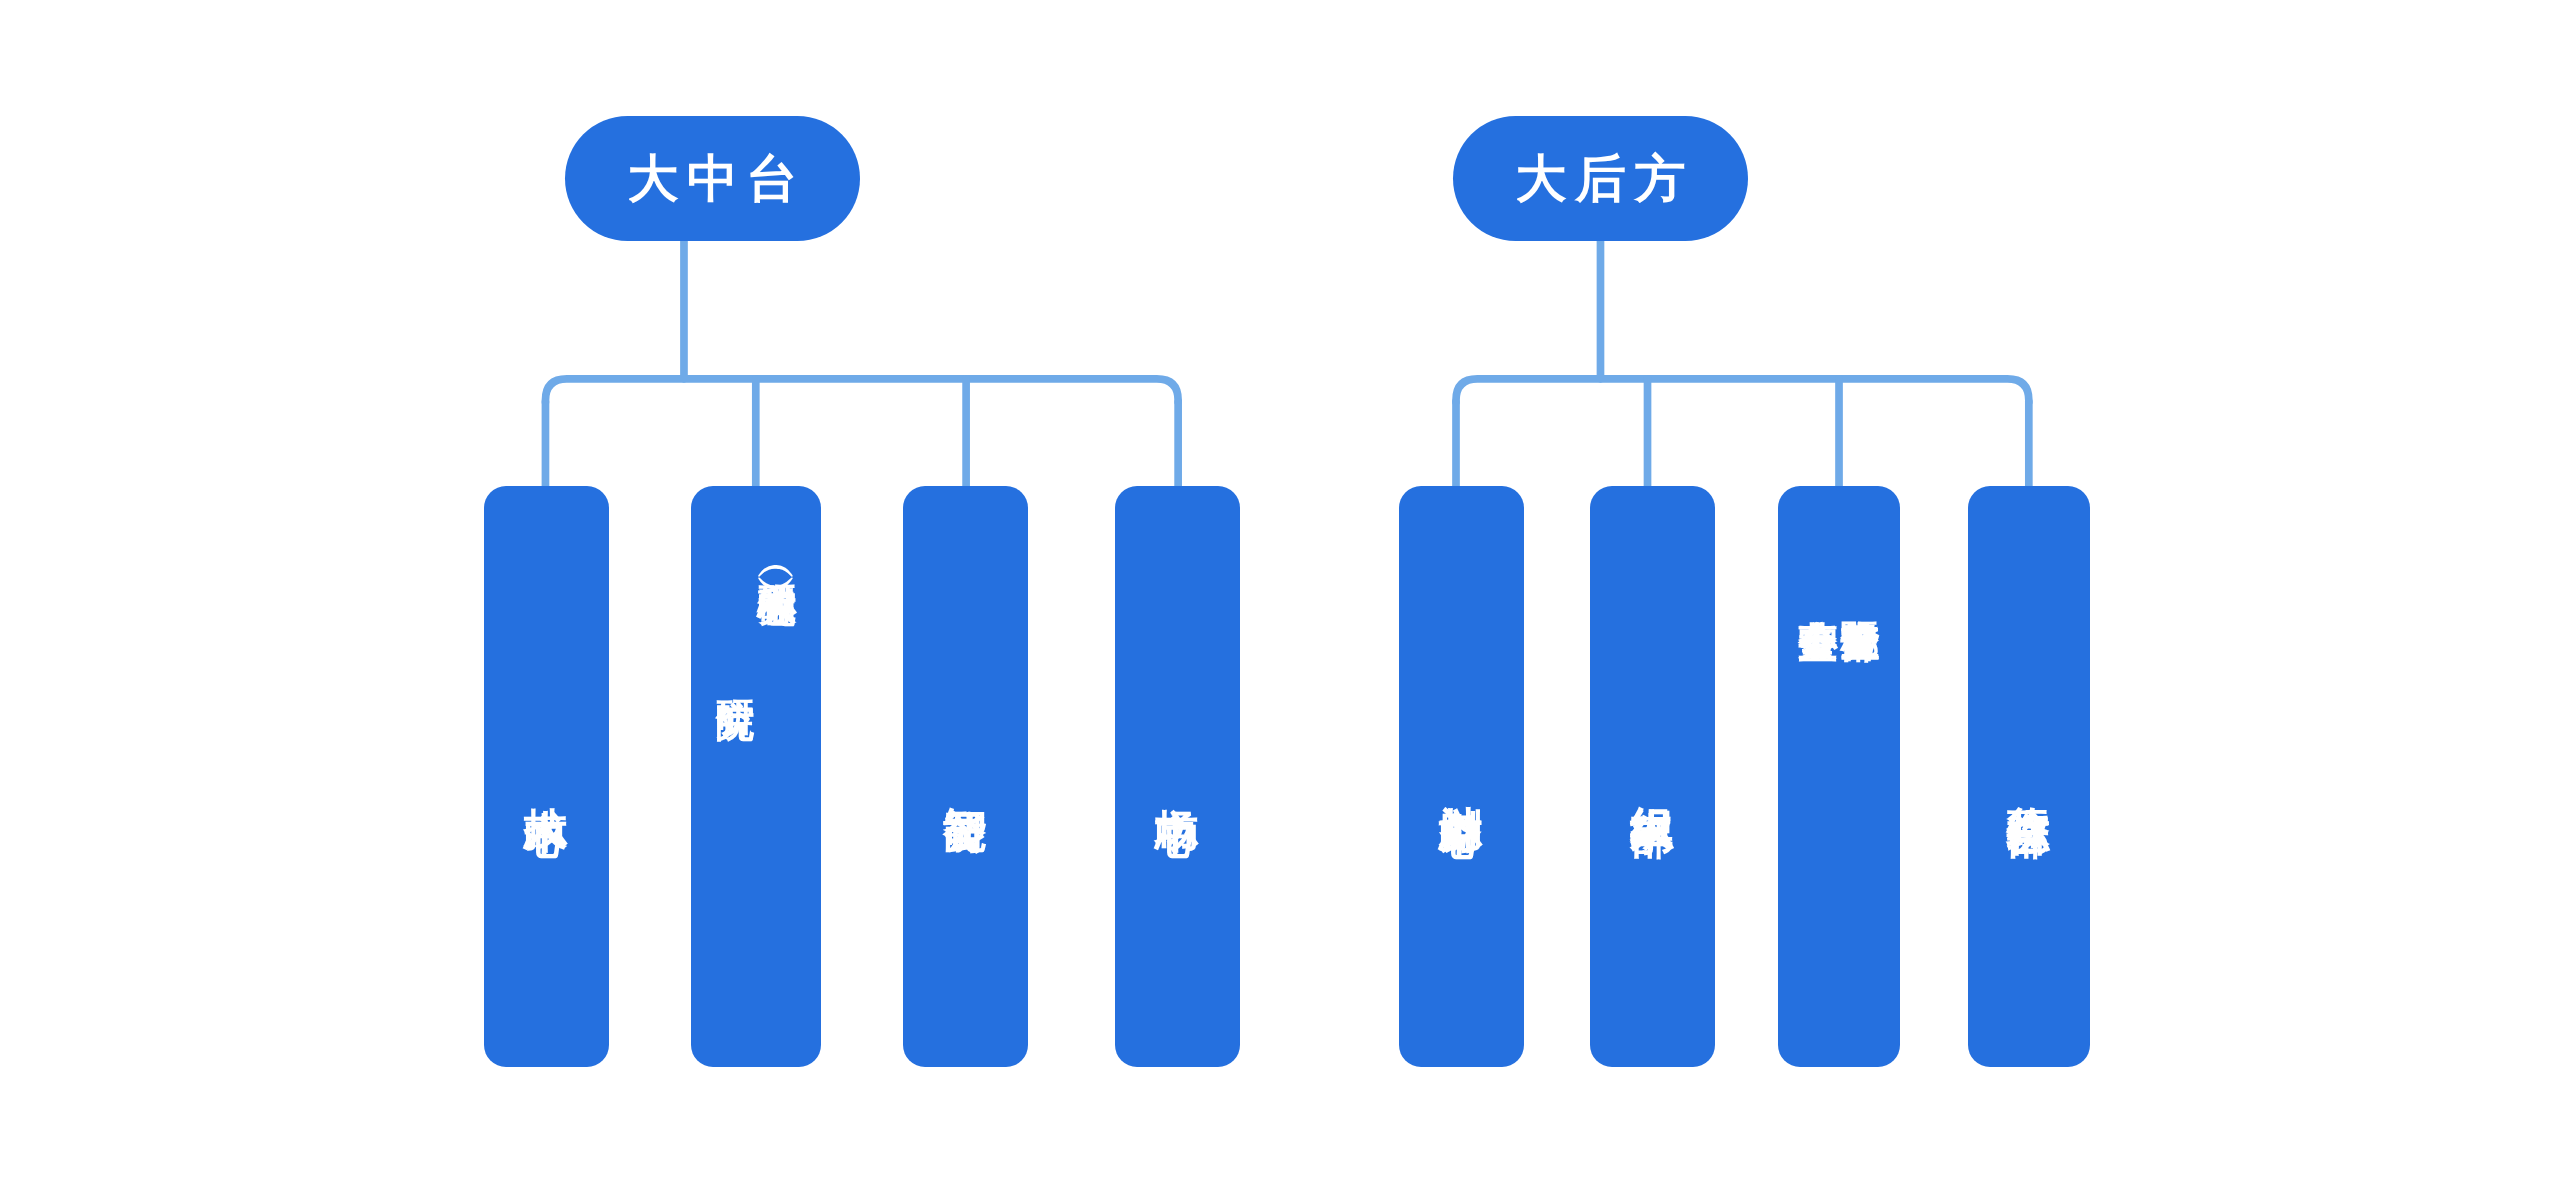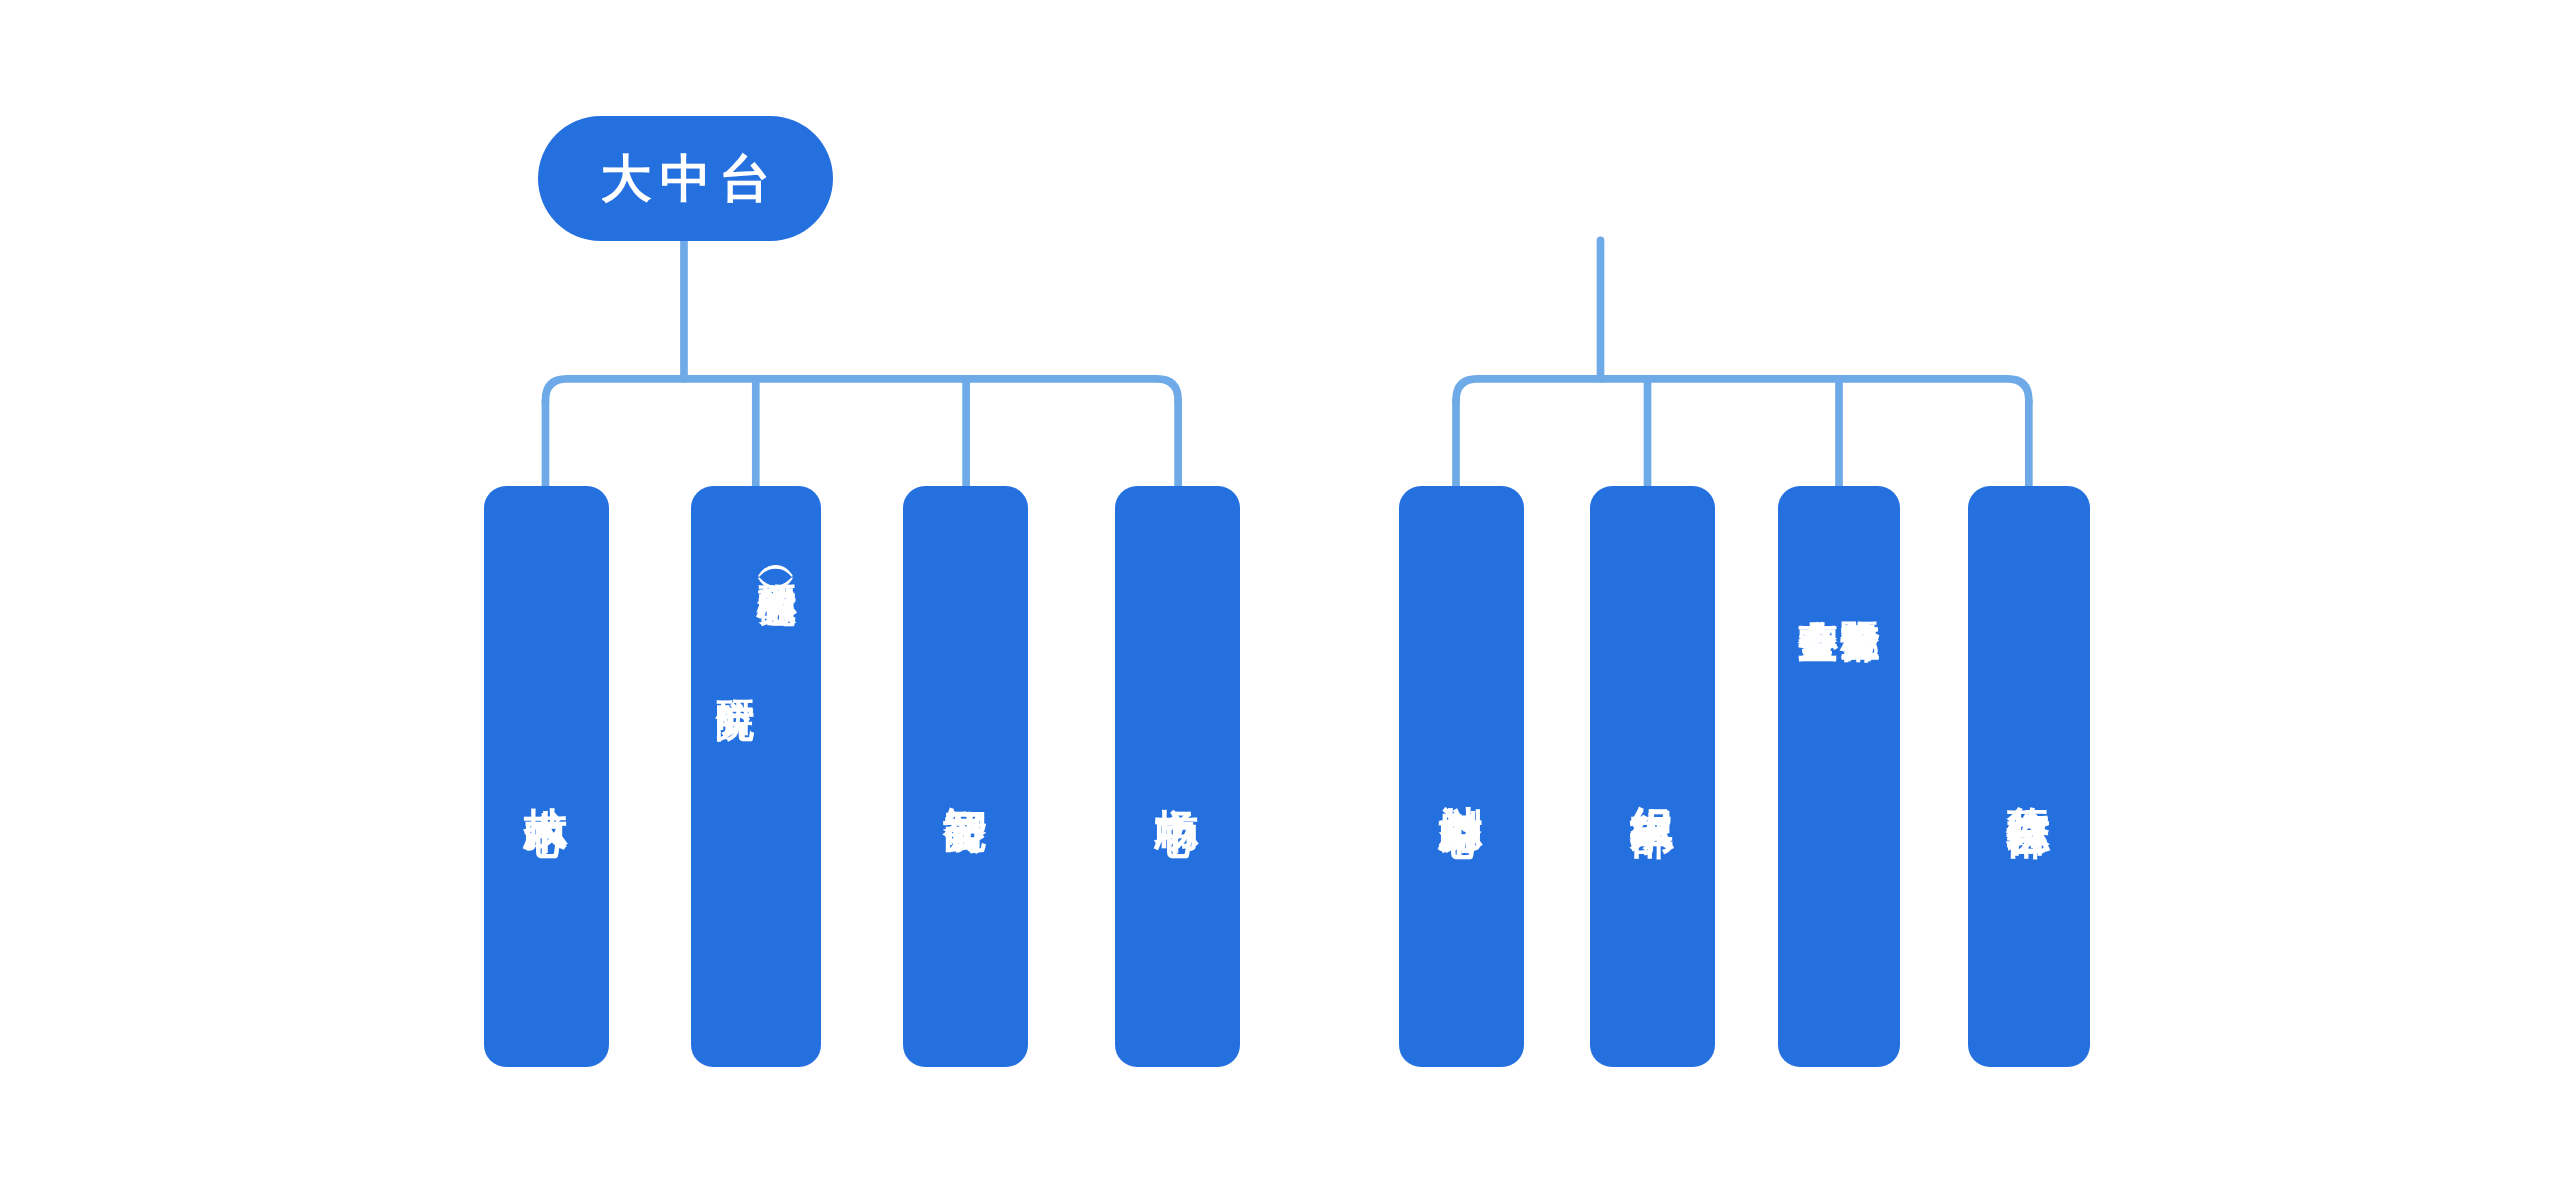--- a/index.html
+++ b/index.html
@@ -102,24 +102,27 @@
     <path class="conn-path" d="M 1378 470 L 1378 572"></path>
 
     <path class="conn-path" d="M 1872 281 L 1872 443"></path>
     <path class="conn-path" d="M 1703 470 L 1703 468 Q 1703 443 1728 443 L 2348 443 Q 2373 443 2373 468 L 2373 470"></path>
     <path class="conn-path" d="M 1703 470 L 1703 572"></path>
     <path class="conn-path" d="M 1927 443 L 1927 572"></path>
     <path class="conn-path" d="M 2151 443 L 2151 572"></path>
     <path class="conn-path" d="M 2373 470 L 2373 572"></path>
   </svg>
 
-  <div class="root-pill" style="left:538px; top:116px; width:295px; height:125px;">
+  <div class="root-pill" style="left:565px; top:116px; width:295px; height:125px;">
     <span class="pill-label">大中台</span>
   </div>
 
+  <div class="root-pill" style="left:1453px; top:116px; width:295px; height:125px;">
+    <span class="pill-label">大后方</span>
+  </div>
 
   <div class="leaf-box" style="left:484px; top:486px; width:125px; height:581px;">
     <span class="leaf-col">技术中心</span>
   </div>
 
   <div class="leaf-box two-col" style="left:691px; top:486px; width:130px; height:581px; padding-top:68px;">
     <span class="leaf-col">（碳中和研究中心）</span>
     <span class="leaf-col" style="margin-top:115px;">研究院</span>
   </div>
 

